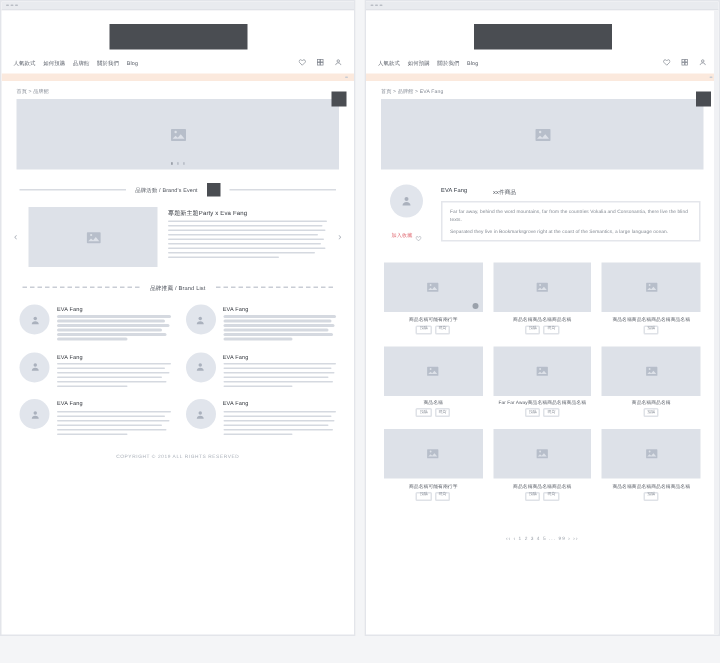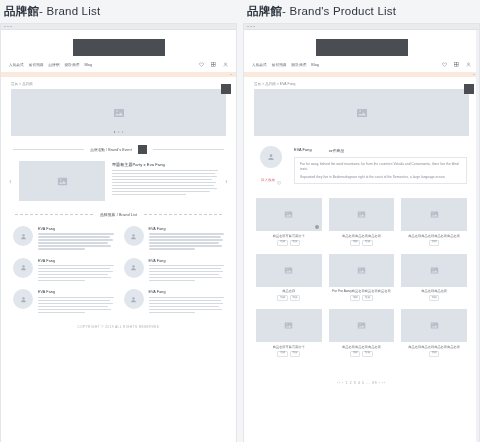--- a/index.html
+++ b/index.html
@@ -144,23 +144,20 @@
     position: absolute; right: 0; top: 6px; bottom: 0; width: 3px; background: #f0f1f4;
   }
 </style>
 </head>
 <body>
 
 <div class="stage">
 
   <div class="panel">
 
-    <div class="panel-title">
-      <span class="cjk">品牌館</span><span class="latin">- Brand List</span>
-    </div>
 
     <div class="frame">
 
       <div class="chrome-bar">
         <div class="chrome-dot"></div>
         <div class="chrome-dot"></div>
         <div class="chrome-dot"></div>
       </div>
 
       <div class="site-head">
@@ -372,23 +369,20 @@
 
       <div class="footer">
         <div class="footer-text">COPYRIGHT © 2019 ALL RIGHTS RESERVED</div>
       </div>
 
     </div>
   </div>
 
   <div class="panel">
 
-    <div class="panel-title">
-      <span class="cjk">品牌館</span><span class="latin">- Brand's Product List</span>
-    </div>
 
     <div class="frame">
 
       <div class="chrome-bar">
         <div class="chrome-dot"></div>
         <div class="chrome-dot"></div>
         <div class="chrome-dot"></div>
       </div>
 
       <div class="site-head">

